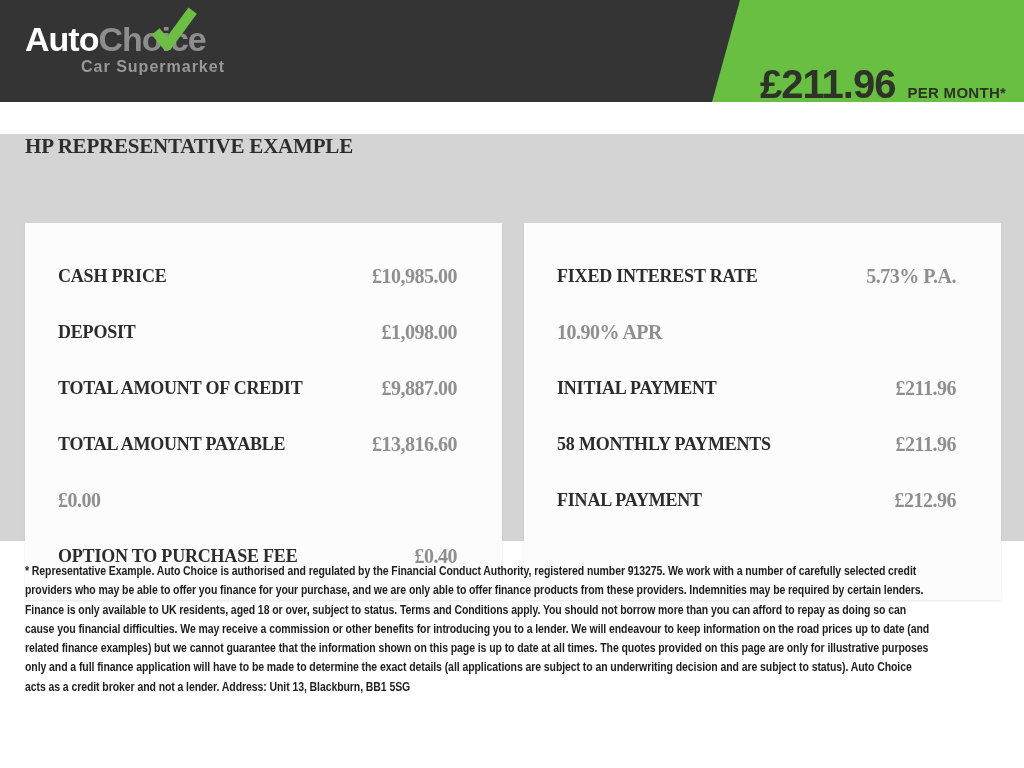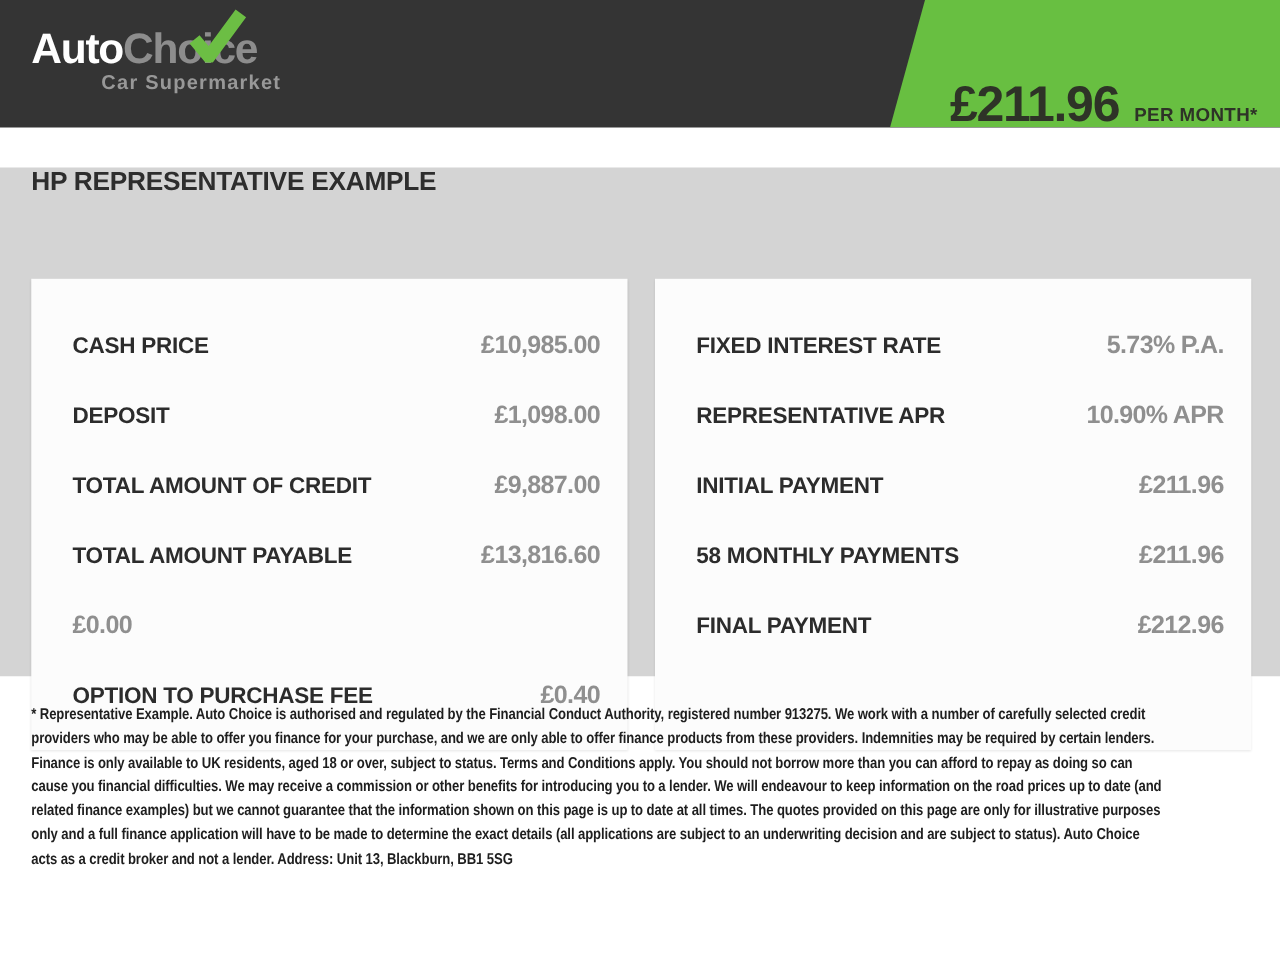--- a/index.html
+++ b/index.html
@@ -34,34 +34,34 @@
   .price-banner-inner { display:flex; align-items:baseline; margin-top:64px; }
   .price-amount {
     color:#2e3327; font-size:40px; font-weight:bold; letter-spacing:-1px; line-height:1;
   }
   .price-period {
     color:#2e3327; font-size:15px; font-weight:bold; margin-left:12px; letter-spacing:0.3px;
   }
 
   
   .main {
-    width:1024px; height:407px; background:#d4d4d4; position:relative;
+    width:1024px; height:407px; background:#d4d4d4; position:relative;font-family:Liberation Serif, serif;
   }
   .page-title {
     position:absolute; left:25px; top:133px; transform:translateY(-102px);
     color:#2d2d2d; font-size:21px; font-weight:bold; letter-spacing:-0.2px;
   }
   .cards {
     position:absolute; left:25px; top:89px; 
     display:flex; gap:22px;
   }
   .card {
     width:477px; height:377px; background:#fcfcfc;
     box-shadow:0 1px 2px rgba(0,0,0,0.10);
-    padding:25px 22px 0 33px;
+    padding:25px 45px 0 33px;
   }
   .finance-row {
     height:56px; display:flex; align-items:center; justify-content:space-between;
   }
   .finance-label {
     color:#2c2c2c; font-size:18px; font-weight:bold; letter-spacing:-0.2px; white-space:nowrap;
   }
   .finance-value {
     color:#8f8f8f; font-size:20px; font-weight:bold; letter-spacing:-0.5px; white-space:nowrap;
   }
@@ -128,21 +128,20 @@
         <span class="finance-value">£0.40</span>
       </div>
     </div>
 
     <div class="card">
       <div class="finance-row">
         <span class="finance-label">FIXED INTEREST RATE</span>
         <span class="finance-value">5.73% P.A.</span>
       </div>
       <div class="finance-row">
-        <span class="finance-label">REPRESENTATIVE APR</span>
         <span class="finance-value">10.90% APR</span>
       </div>
       <div class="finance-row">
         <span class="finance-label">INITIAL PAYMENT</span>
         <span class="finance-value">£211.96</span>
       </div>
       <div class="finance-row">
         <span class="finance-label">58 MONTHLY PAYMENTS</span>
         <span class="finance-value">£211.96</span>
       </div>

